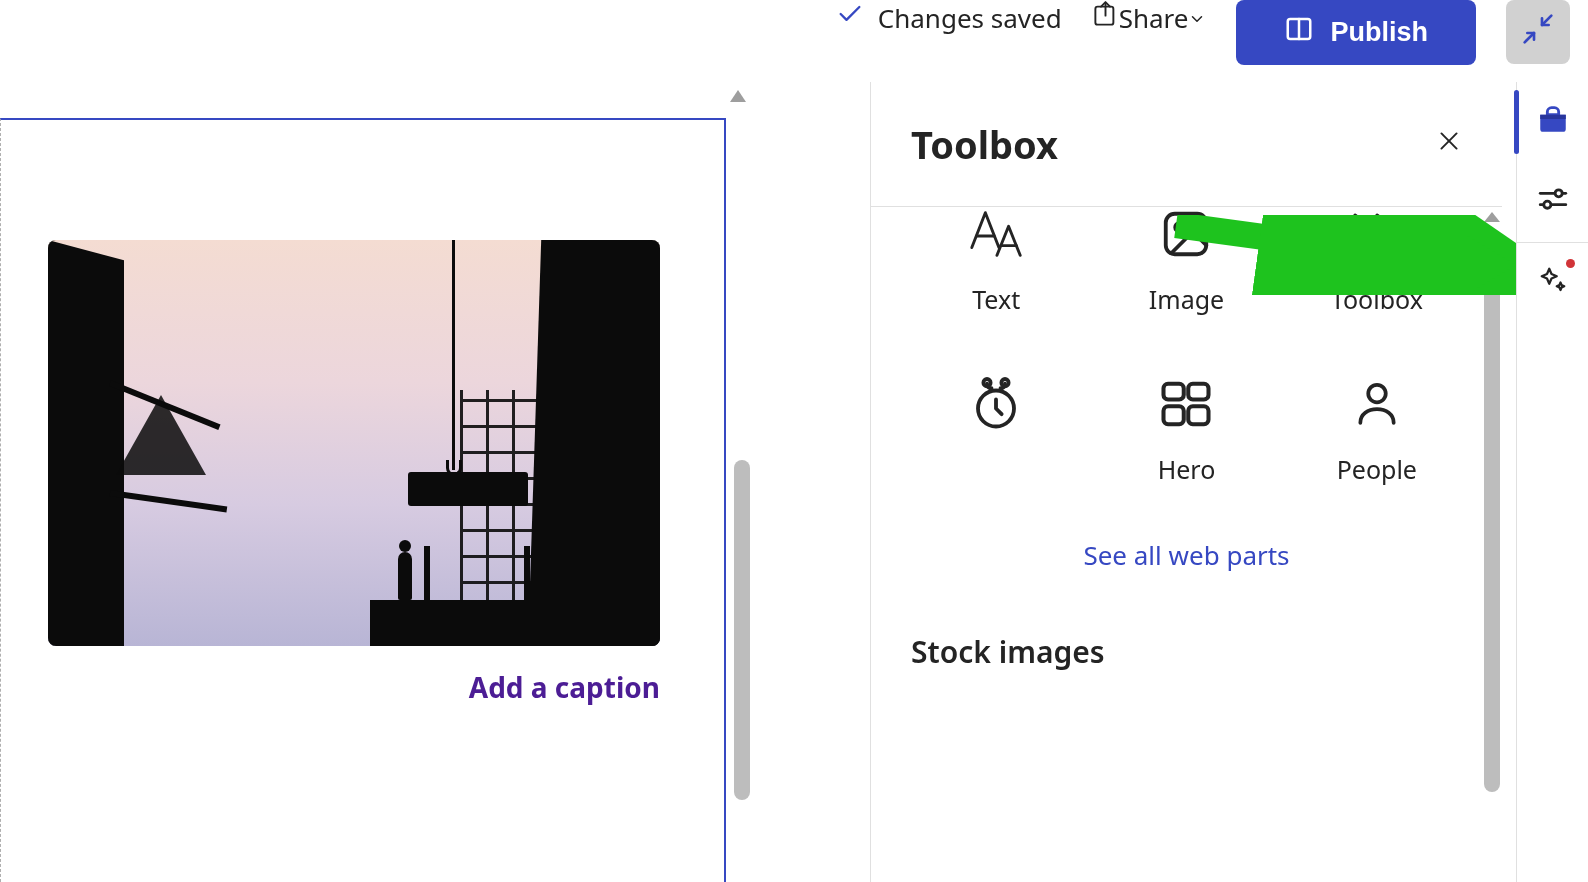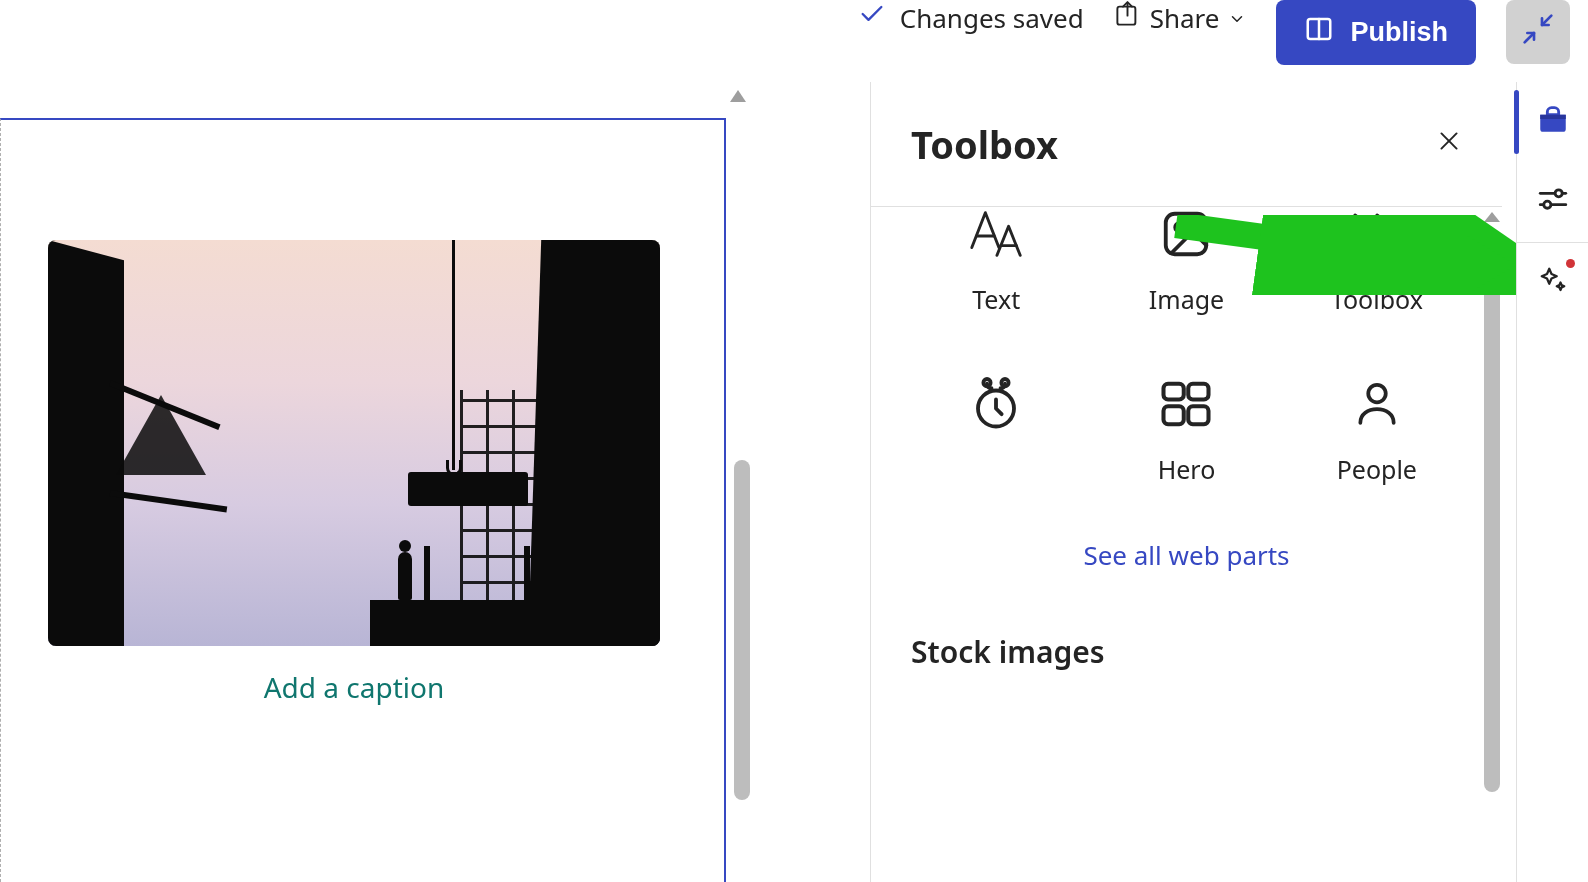--- a/index.html
+++ b/index.html
@@ -29,26 +29,26 @@
     position:absolute;
     top:0;right:0;height:82px;
     display:flex;align-items:flex-start;gap:30px;
     padding-right:18px;
   }
   .status{
     display:flex;align-items:center;gap:14px;
     font-size:26px;color:var(--text);
   }
   .share{
-    display:flex;align-items:center;gap:9px;
+    display:flex;align-items:center;gap:0;
     font-size:26px;cursor:pointer;
   }
   .publish{
     background:var(--accent);color:#fff;
-    padding:14px 28px;border-radius:8px;
+    padding:14px 48px;border-radius:8px;
     display:flex;align-items:center;gap:16px;
     font-size:27px;font-weight:700;cursor:pointer;
     border:none;
   }
   .collapse-btn{
     width:64px;height:64px;border-radius:8px;
     background:#d1d1d1;display:flex;align-items:center;justify-content:center;
     cursor:pointer;
   }
 
@@ -165,21 +165,21 @@
   .scaf{position:absolute;right:120px;top:150px;width:80px;height:220px;
     background:
       repeating-linear-gradient(0deg,#0b0b0b 0 3px,transparent 3px 26px),
       repeating-linear-gradient(90deg,#0b0b0b 0 3px,transparent 3px 26px);
     opacity:0.9;
   }
   .worker{position:absolute;right:248px;bottom:46px;width:14px;height:48px;background:#0b0b0b;border-radius:7px 7px 2px 2px;}
   .worker::before{content:"";position:absolute;top:-12px;left:1px;width:12px;height:12px;background:#0b0b0b;border-radius:50%;}
 
   .caption{
-    text-align:center;font-size:28px;color:#0f766e;margin-top:22px;
+    text-align:right;font-size:28px;color:#4c1d95;margin-top:22px;font-weight:bold;
   }
 
   
   .annot-arrow{
     position:absolute;top:215px;right:72px;width:350px;height:80px;
     pointer-events:none;
   }
 
 </style>
 </head>

